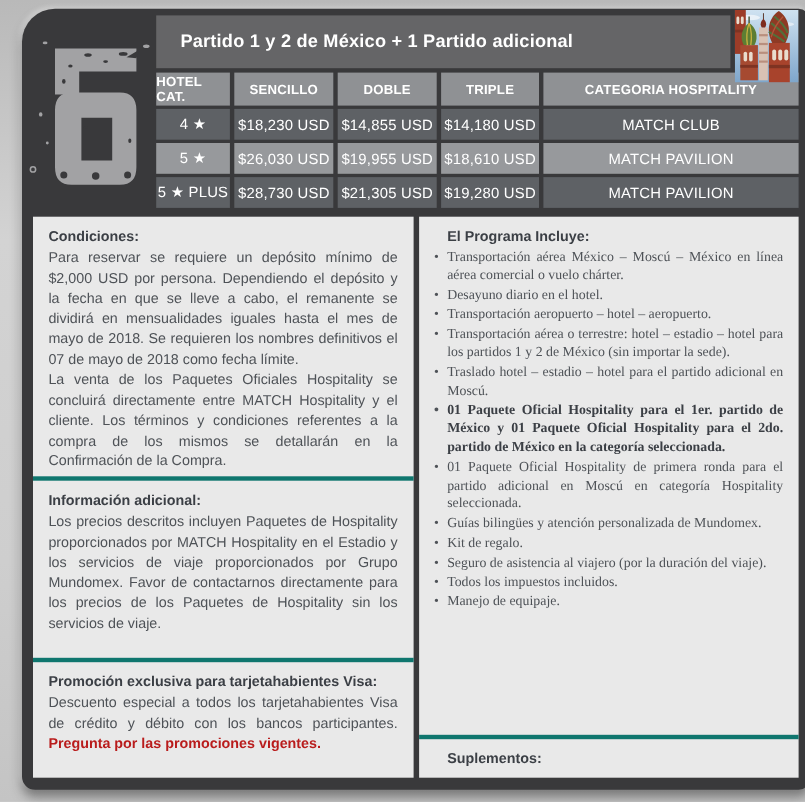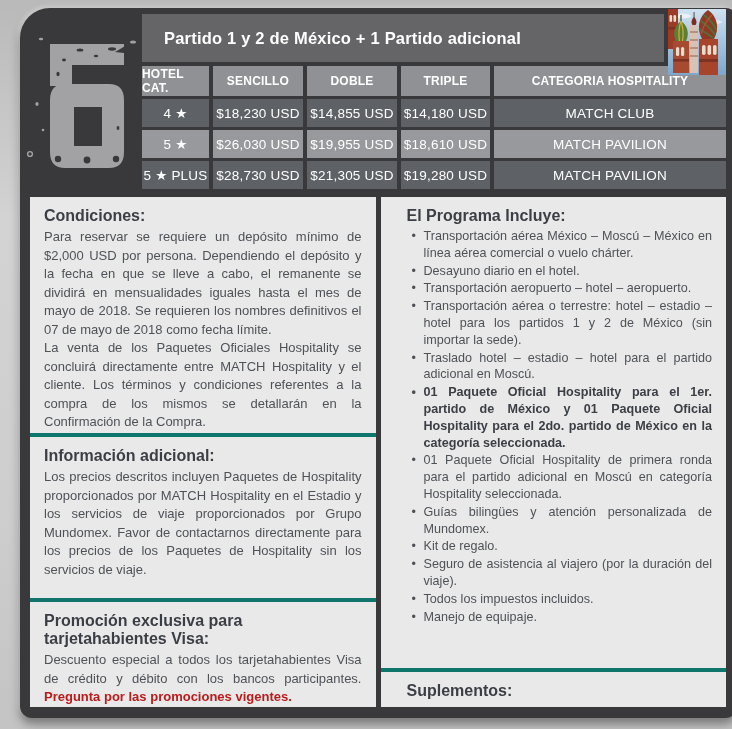--- a/index.html
+++ b/index.html
@@ -52,32 +52,33 @@
   }
   .panel{background:#e9e9e9;flex:1;display:flex;flex-direction:column;min-width:0;}
   .sec{padding:9px 14px 6px 14px;box-sizing:border-box;overflow:hidden;}
   .panel .sec + .sec{border-top:4px solid #0f766e;}
   .sec-cond{height:236px;flex:none;}
   .sec-info{height:165px;flex:none;}
   .sec-promo{flex:1;}
   .sec-prog{height:442px;flex:none;padding-left:26px;}
   .sec-supl{flex:1;padding-left:26px;margin-top:29px;}
   h3{
-    margin:1px 0 3px 0;font-size:16px;font-weight:bold;color:#3b3f45;
+    margin:1px 0 3px 0;font-size:13px;font-weight:bold;color:#3b3f45;
   }
   .panel p{
     margin:0;text-align:justify;
     font-size:13px;line-height:18.5px;color:#4e5257;
   }
   .panel p b{color:#b91c1c;}
   ul.prog{list-style:none;margin:0;padding:0;}
   ul.prog li{
     position:relative;text-align:justify;
     font-size:12.6px;line-height:16.8px;color:#4e5257;
-    margin:0 0 1px 17px;
+    margin:0 0 1px 0;
+    font-family:Liberation Serif, serif;
   }
   ul.prog li::before{
     content:"\2022";position:absolute;left:-12px;top:0;color:#4e5257;
   }
   ul.prog li.bold{font-weight:bold;color:#3b3f45;}
 </style>
 </head>
 <body>
 
 <div class="card">

